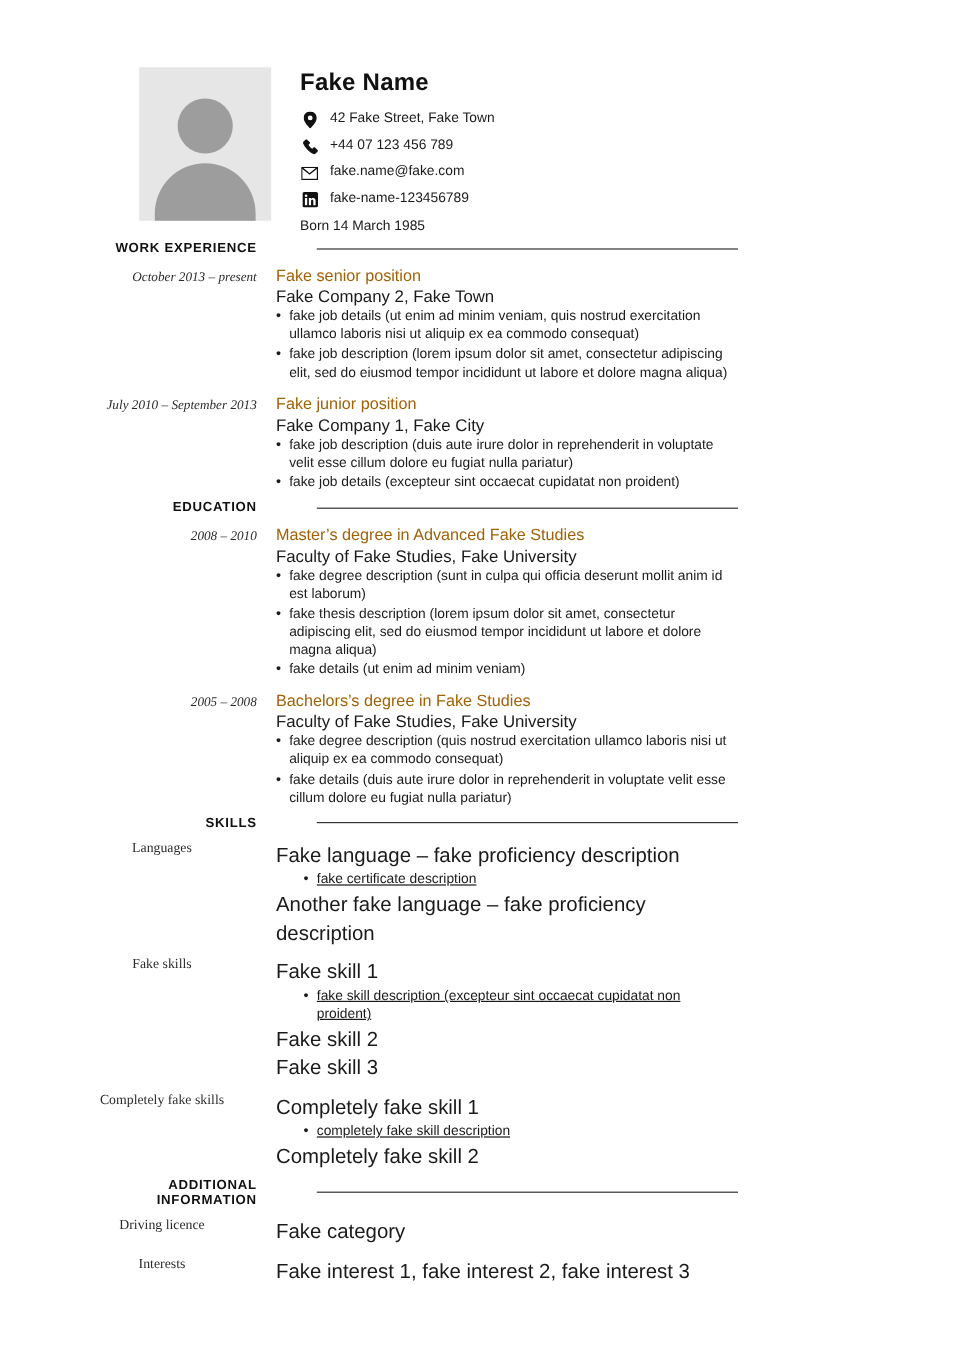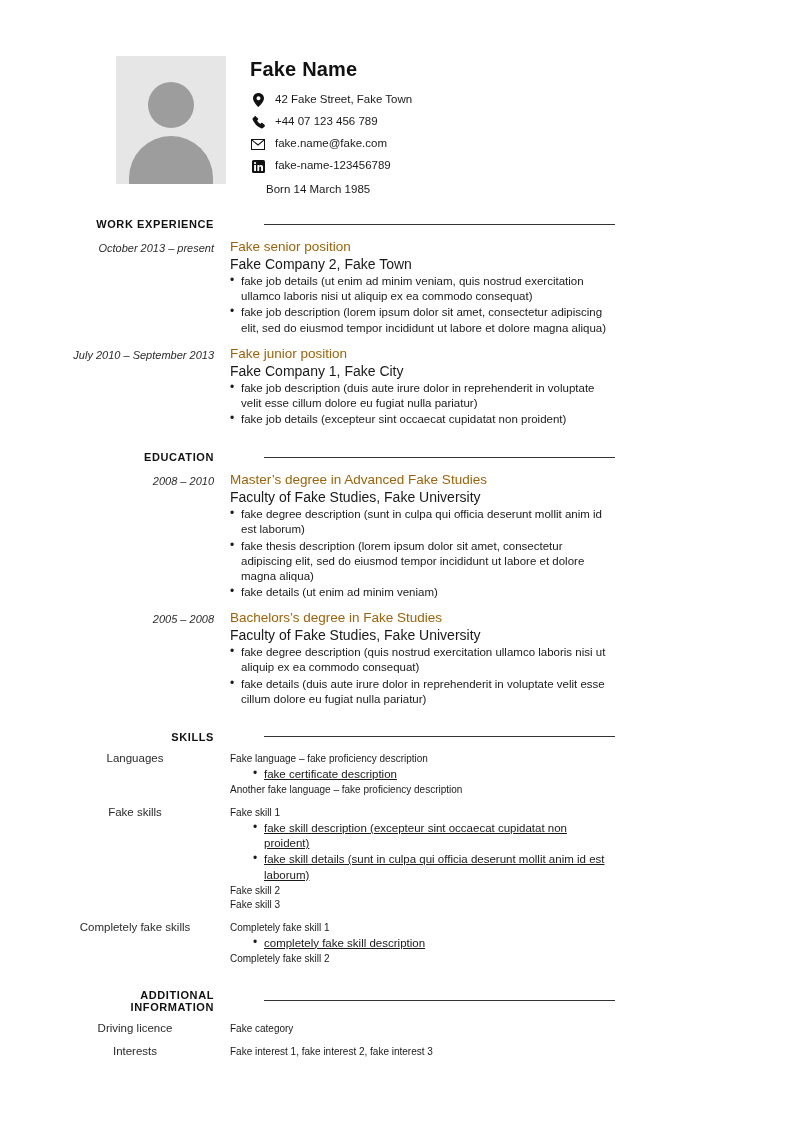--- a/index.html
+++ b/index.html
@@ -81,28 +81,28 @@
     display: inline-flex;
     align-items: center;
     justify-content: center;
     margin-right: 9px;
     flex: 0 0 16px;
   }
   .contact-icon svg { display: block; }
   .born {
     font-size: 11.5px;
     margin-top: 10px;
-    margin-left: 16px;
+    margin-left: 0px;
   }
 
   
   .section-head {
     display: flex;
     align-items: center;
-    margin-top: 23px;
+    margin-top: 6px;
     gap: 36px;
   }
   .section-title {
     width: 172px;
     flex: 0 0 172px;
     text-align: right;
     font-size: 11px;
     font-weight: bold;
     letter-spacing: 0.6px;
     padding-right: 14px;
@@ -122,20 +122,21 @@
   .entry-left {
     width: 172px;
     flex: 0 0 172px;
     text-align: right;
     padding-right: 14px;
     box-sizing: border-box;
     font-size: 11px;
     font-style: italic;
     color: #2b2b2b;
     padding-top: 3px;
+    font-family: Liberation Serif, serif;
   }
   .entry-left.plain {
     font-style: normal;
     font-size: 11.5px;
     padding-top: 0px;
     text-align: center;
   }
   .entry-right {
     flex: 1 1 auto;
     padding-left: 2px;
@@ -172,21 +173,21 @@
     color: #1a1a1a;
   }
   ul.bullets.indented > li {
     padding-left: 34px;
     text-decoration: underline;
   }
   ul.bullets.indented > li::before {
     left: 23px;
   }
   .plain-line {
-    font-size: 10px;
+    font-size: 17px;
     line-height: 1.4;
     color: #1a1a1a;
   }
 </style>
 </head>
 <body>
 
 <div class="page">
 
   <div class="header">
@@ -315,21 +316,20 @@
       <div class="plain-line">Another fake language – fake proficiency description</div>
     </div>
   </div>
 
   <div class="entry">
     <div class="entry-left plain">Fake skills</div>
     <div class="entry-right">
       <div class="plain-line">Fake skill 1</div>
       <ul class="bullets indented">
         <li>fake skill description (excepteur sint occaecat cupidatat non proident)</li>
-        <li>fake skill details (sunt in culpa qui officia deserunt mollit anim id est laborum)</li>
       </ul>
       <div class="plain-line">Fake skill 2</div>
       <div class="plain-line">Fake skill 3</div>
     </div>
   </div>
 
   <div class="entry">
     <div class="entry-left plain">Completely fake skills</div>
     <div class="entry-right">
       <div class="plain-line">Completely fake skill 1</div>

